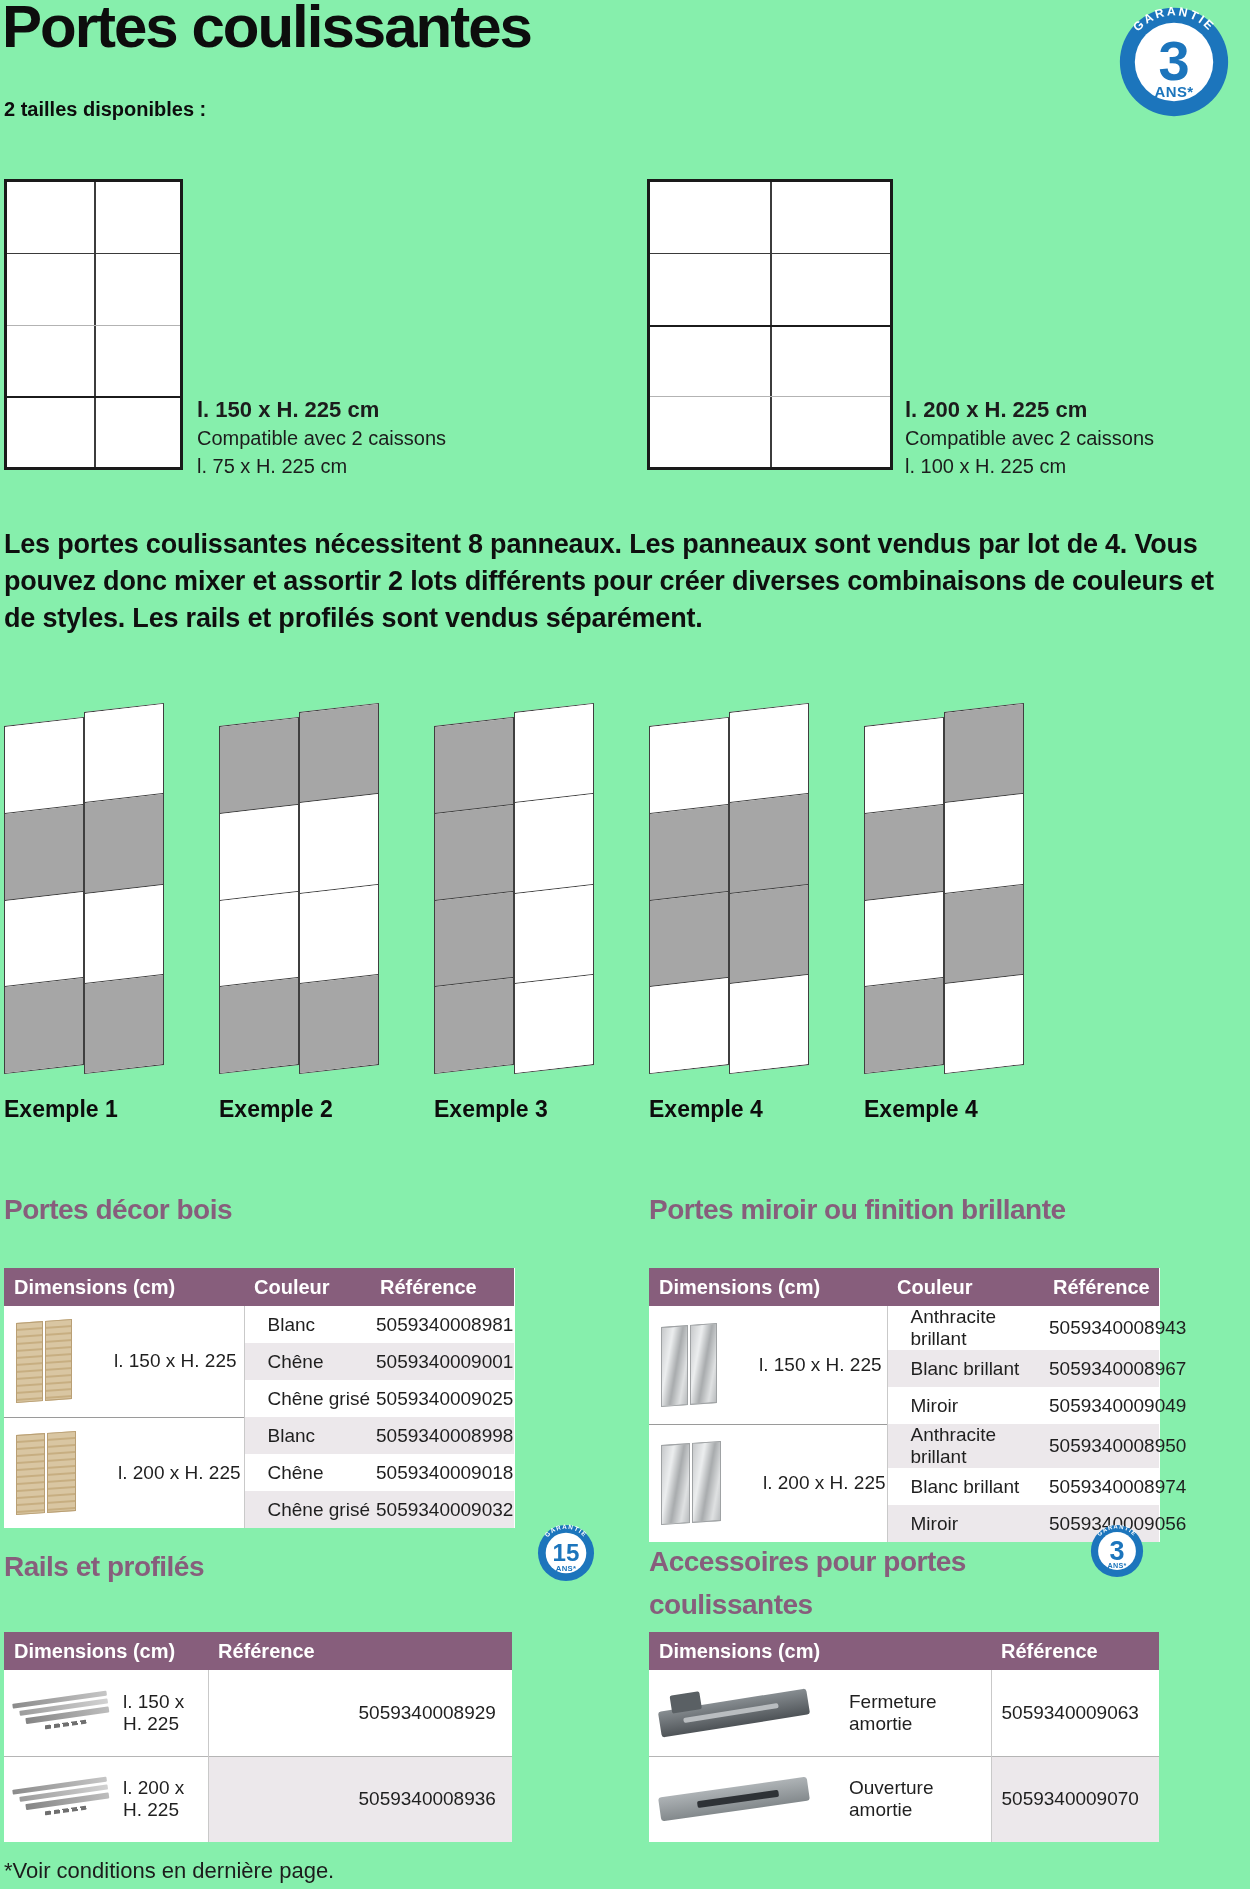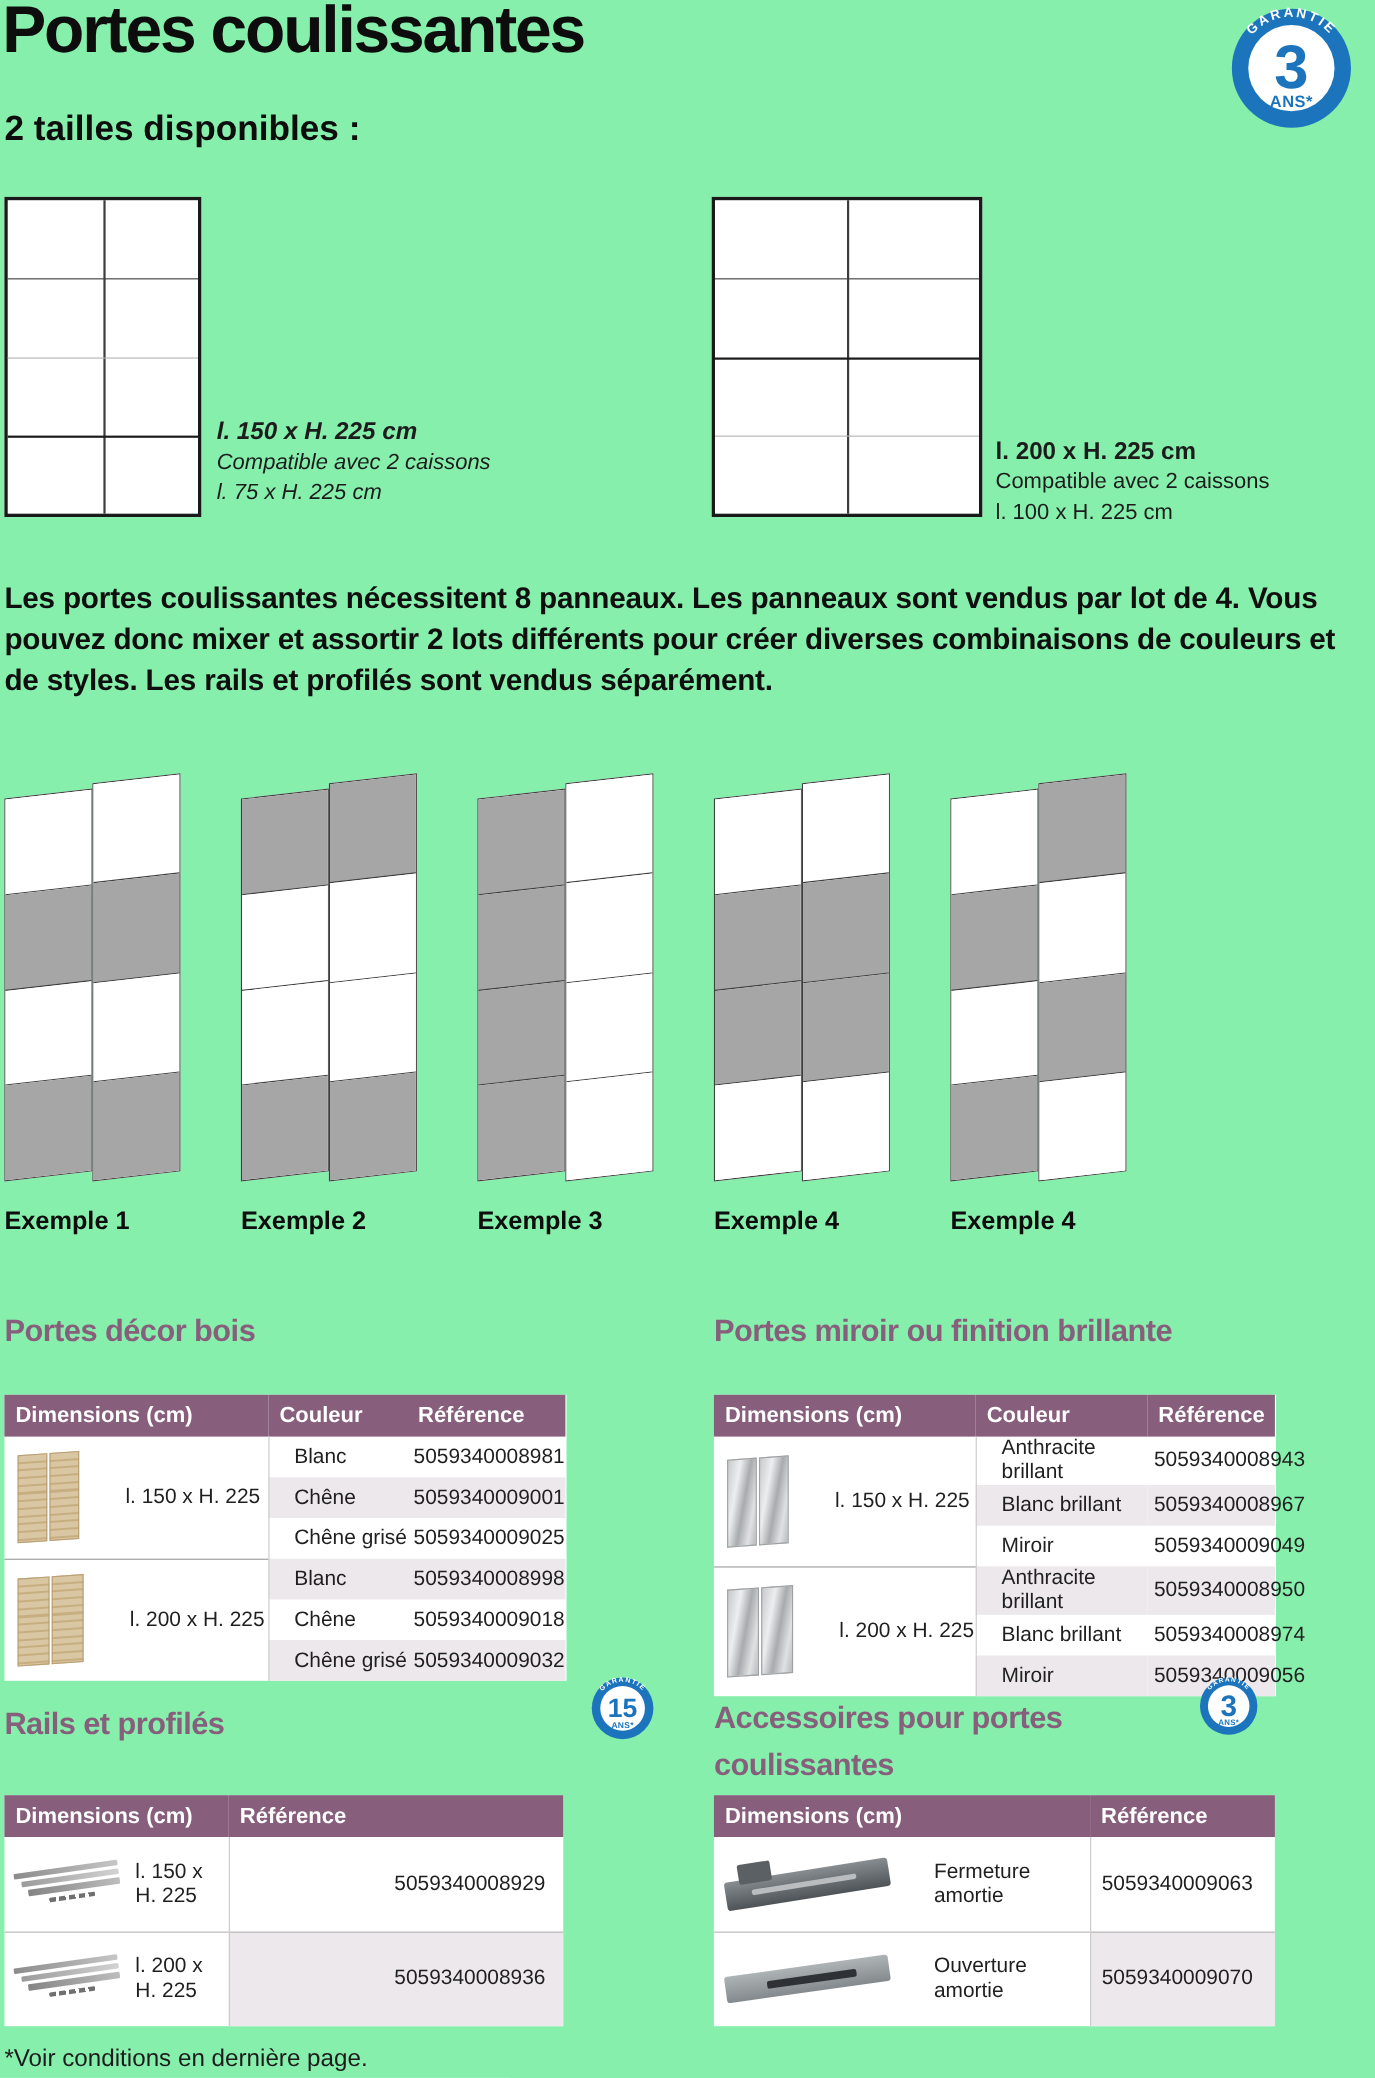--- a/index.html
+++ b/index.html
@@ -5,21 +5,21 @@
   :root{
     --purple:#875e7c; --blue:#1c75bc; --panel-gray:#a6a6a6; --row-alt:#ece8eb;
   }
   *{margin:0;padding:0;box-sizing:border-box;}
   html,body{background:#fff;}
   body{font-family:"Liberation Sans",sans-serif;color:#111;}
   #page{position:relative;width:1250px;height:1889px;background:#86efac;overflow:hidden;}
 
   
   .title{position:absolute;left:2px;top:-8px;font-size:60px;font-weight:800;letter-spacing:-2px;color:#0d0d0d;}
-  .subtitle{position:absolute;left:4px;top:98px;font-size:32px;font-weight:700;color:#0d0d0d;}
+  .subtitle{position:absolute;left:4px;top:98px;font-size:20px;font-weight:700;color:#0d0d0d;}
 
   
   .badge{position:absolute;}
   .badge .arc{font-size:13px;font-weight:700;fill:#fff;letter-spacing:2.5px;}
   .badge .num{fill:var(--blue);font-weight:800;text-anchor:middle;font-size:60px;}
   .badge .num-sm{font-size:50px;}
   .badge .unit{fill:var(--blue);font-weight:800;text-anchor:middle;font-size:16px;letter-spacing:0.5px;}
 
   
   .size-diagram{position:absolute;border:3px solid #1a1a1a;background:#fff;}
@@ -104,21 +104,21 @@
   </svg>
 
   <div class="subtitle">2 tailles disponibles :</div>
 
   <div class="size-diagram" style="left:4px;top:179px;width:179px;height:291px;">
     <i class="v" style="left:50%;"></i>
     <i class="h" style="top:25%;"></i>
     <i class="h light" style="top:50%;"></i>
     <i class="h thick" style="top:75%;"></i>
   </div>
-  <div class="size-label" style="left:197px;top:378px;font-style:italic;">
+  <div class="size-label" style="left:197px;top:396px;">
     <div class="t">l. 150 x H. 225 cm</div>
     <div>Compatible avec 2 caissons</div>
     <div>l. 75 x H. 225 cm</div>
   </div>
 
   <div class="size-diagram" style="left:647px;top:179px;width:246px;height:291px;">
     <i class="v" style="left:50%;"></i>
     <i class="h" style="top:25%;"></i>
     <i class="h thick" style="top:50%;"></i>
     <i class="h light" style="top:75%;"></i>

